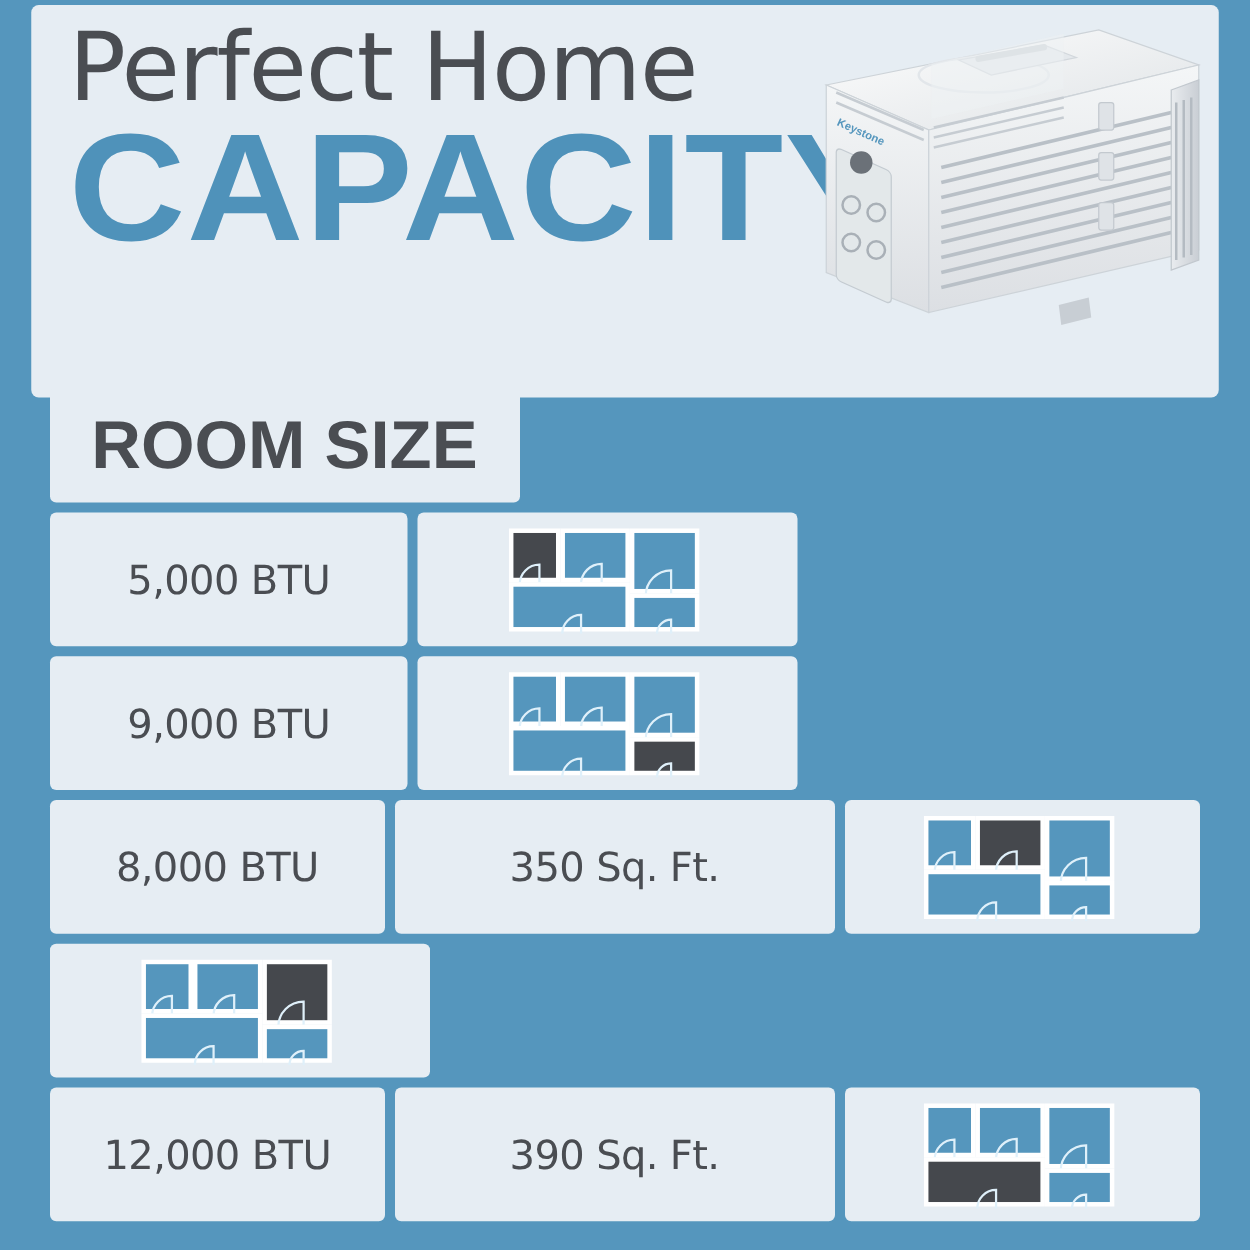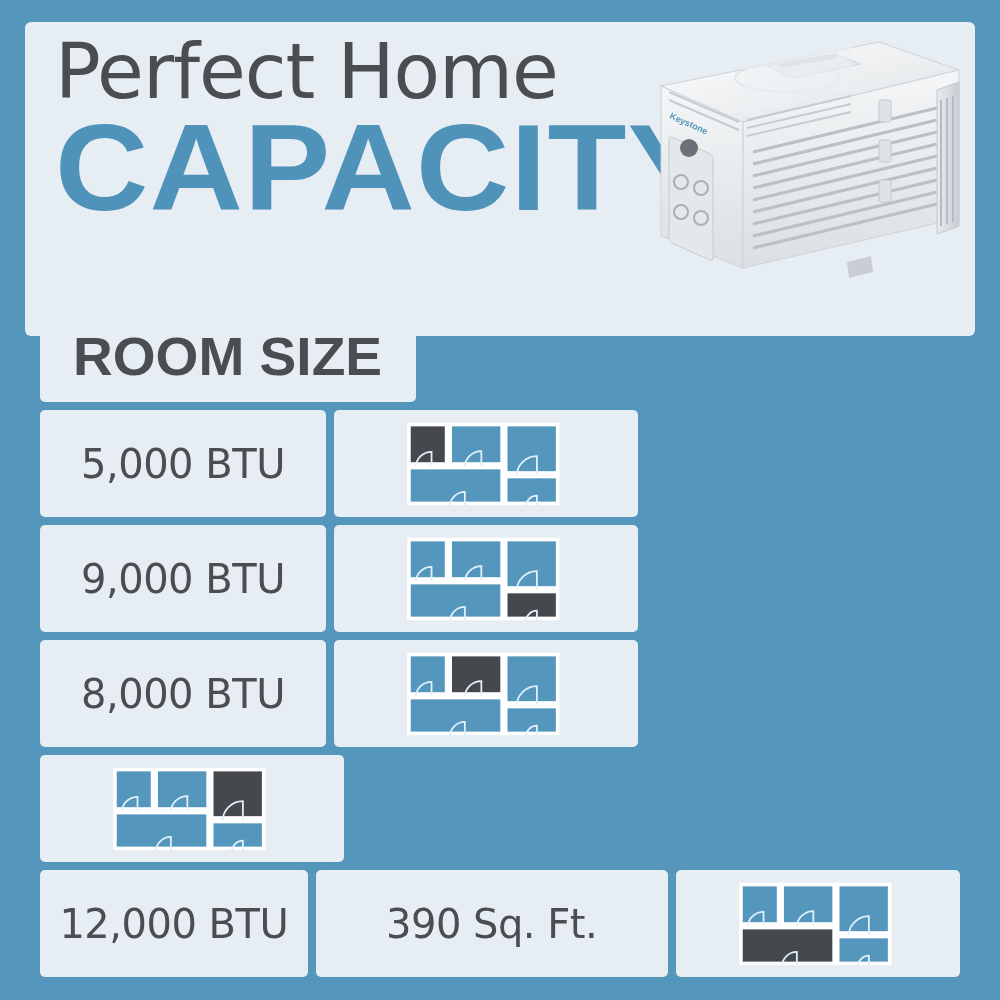--- a/index.html
+++ b/index.html
@@ -11,21 +11,21 @@
   }
   #page {
     position: relative;
     width: 1000px; height: 1000px;
     background: #5596bd;
   }
 
   
   .header-card {
     position: absolute;
-    left: 25px; top: 22px;
+    left: 25px; top: 4px;
     width: 950px; height: 314px;
     background: #e6edf3;
     border-radius: 6px;
     overflow: hidden;
   }
   .title-block {
     position: absolute;
     left: 30px; top: 12px;
     width: 640px;
   }
@@ -84,21 +84,21 @@
     font-family: "Liberation Sans Narrow", "Liberation Sans", sans-serif;
     font-size: 54px;
     font-weight: 700;
     color: #4a4d52;
     letter-spacing: 0px;
     transform: scaleX(1.02);
     white-space: nowrap;
   }
   .cell-text {
     font-family: "DejaVu Sans", sans-serif;
-    font-size: 40px;
+    font-size: 32px;
     font-weight: 400;
     color: #4a4d52;
     letter-spacing: -0.5px;
     white-space: nowrap;
   }
 
   
   .plan { width: 180px; height: 86px; }
 </style>
 </head>
@@ -253,20 +253,23 @@
                   <rect x="112" y="62" width="58" height="30" fill="#45484d" stroke="#ffffff" stroke-width="4"></rect>
                   <path d="M134.20000000000002 96 A 12.6 12.6 0 0 1 146.8 83.4 L 146.8 96" fill="none" stroke="#dff0fa" stroke-width="2"></path>
                 </g>
               </svg></div>
           </div>
         </div>
         <div class="row body-row">
           <div class="cell c-btu">
             <span class="cell-text">8,000 BTU</span>
           </div>
+          <div class="cell c-room">
+            <span class="cell-text">350 Sq. Ft.</span>
+          </div>
           <div class="cell c-plan">
             <div class="plan"><svg viewBox="0 0 180 96" width="180" height="86">
                 <g>
                   <rect x="4" y="4" width="42" height="44" fill="#5596bd" stroke="#ffffff" stroke-width="4"></rect>
                   <path d="M11.559999999999999 52 A 17.64 17.64 0 0 1 29.2 34.36 L 29.2 52" fill="none" stroke="#dff0fa" stroke-width="2"></path>
                 </g>
                 <g>
                   <rect x="50" y="4" width="58" height="44" fill="#45484d" stroke="#ffffff" stroke-width="4"></rect>
                   <path d="M66.32 52 A 18.48 18.48 0 0 1 84.8 33.519999999999996 L 84.8 52" fill="none" stroke="#dff0fa" stroke-width="2"></path>
                 </g>

